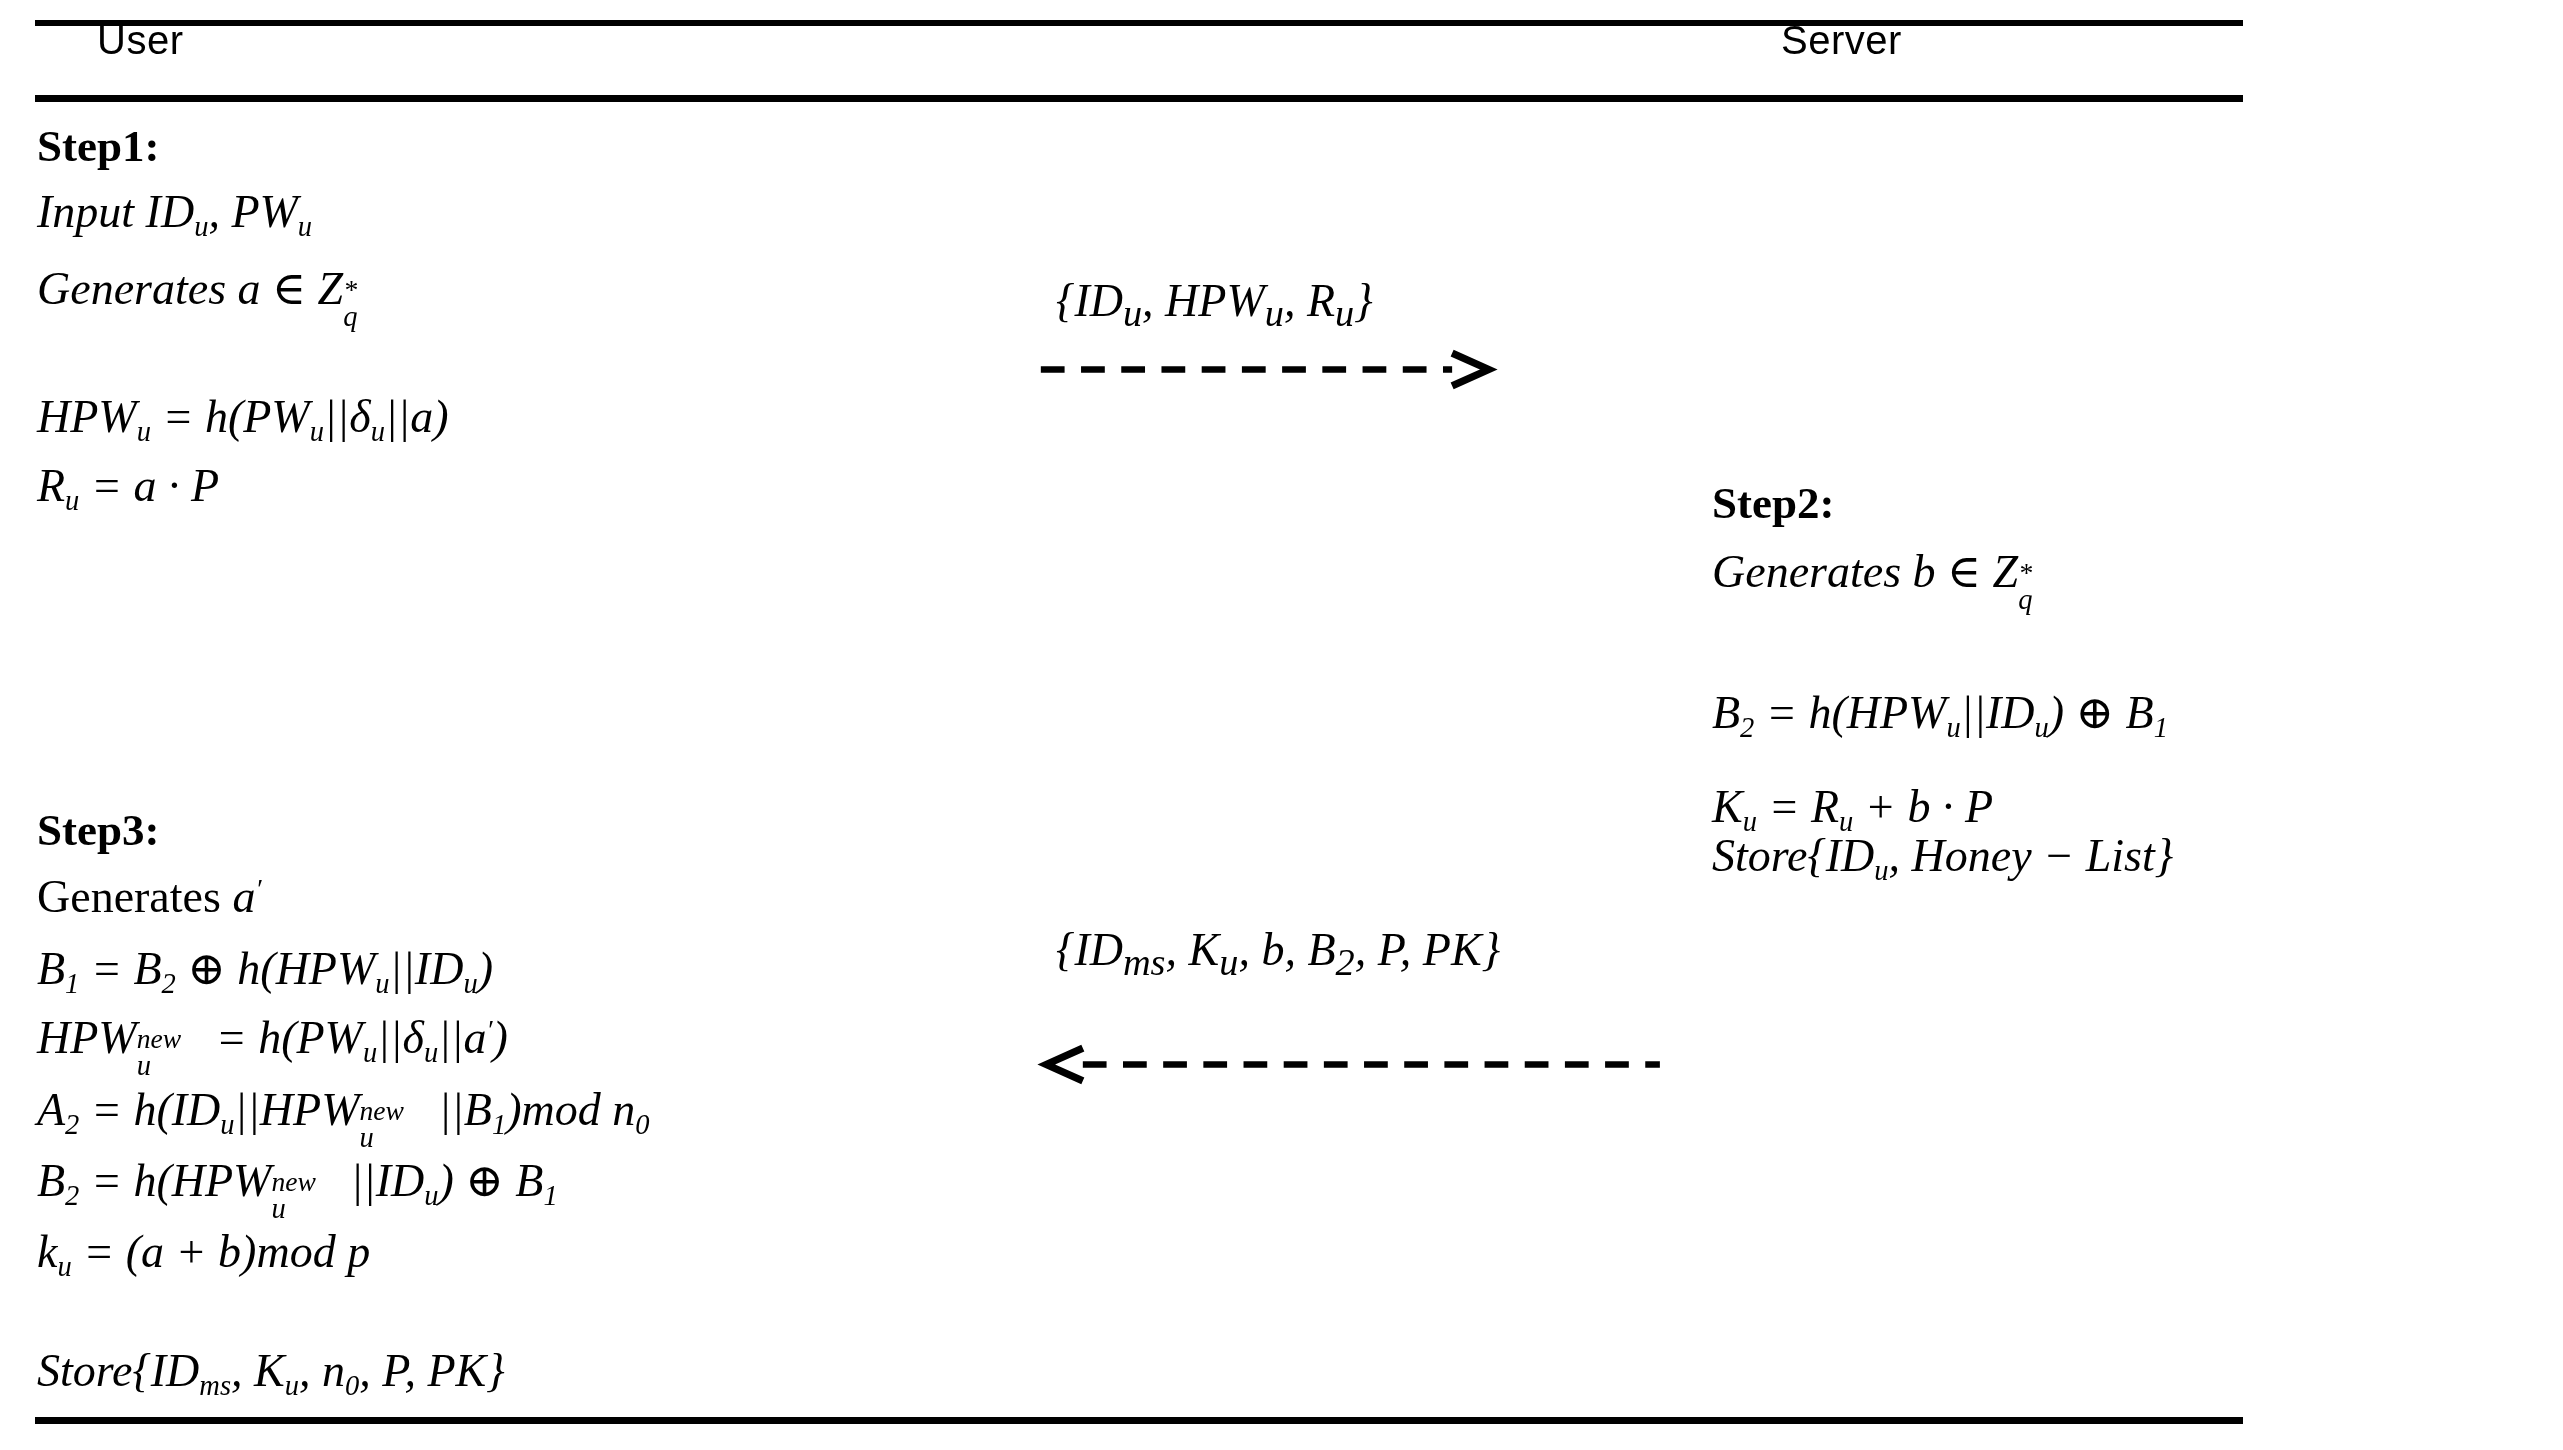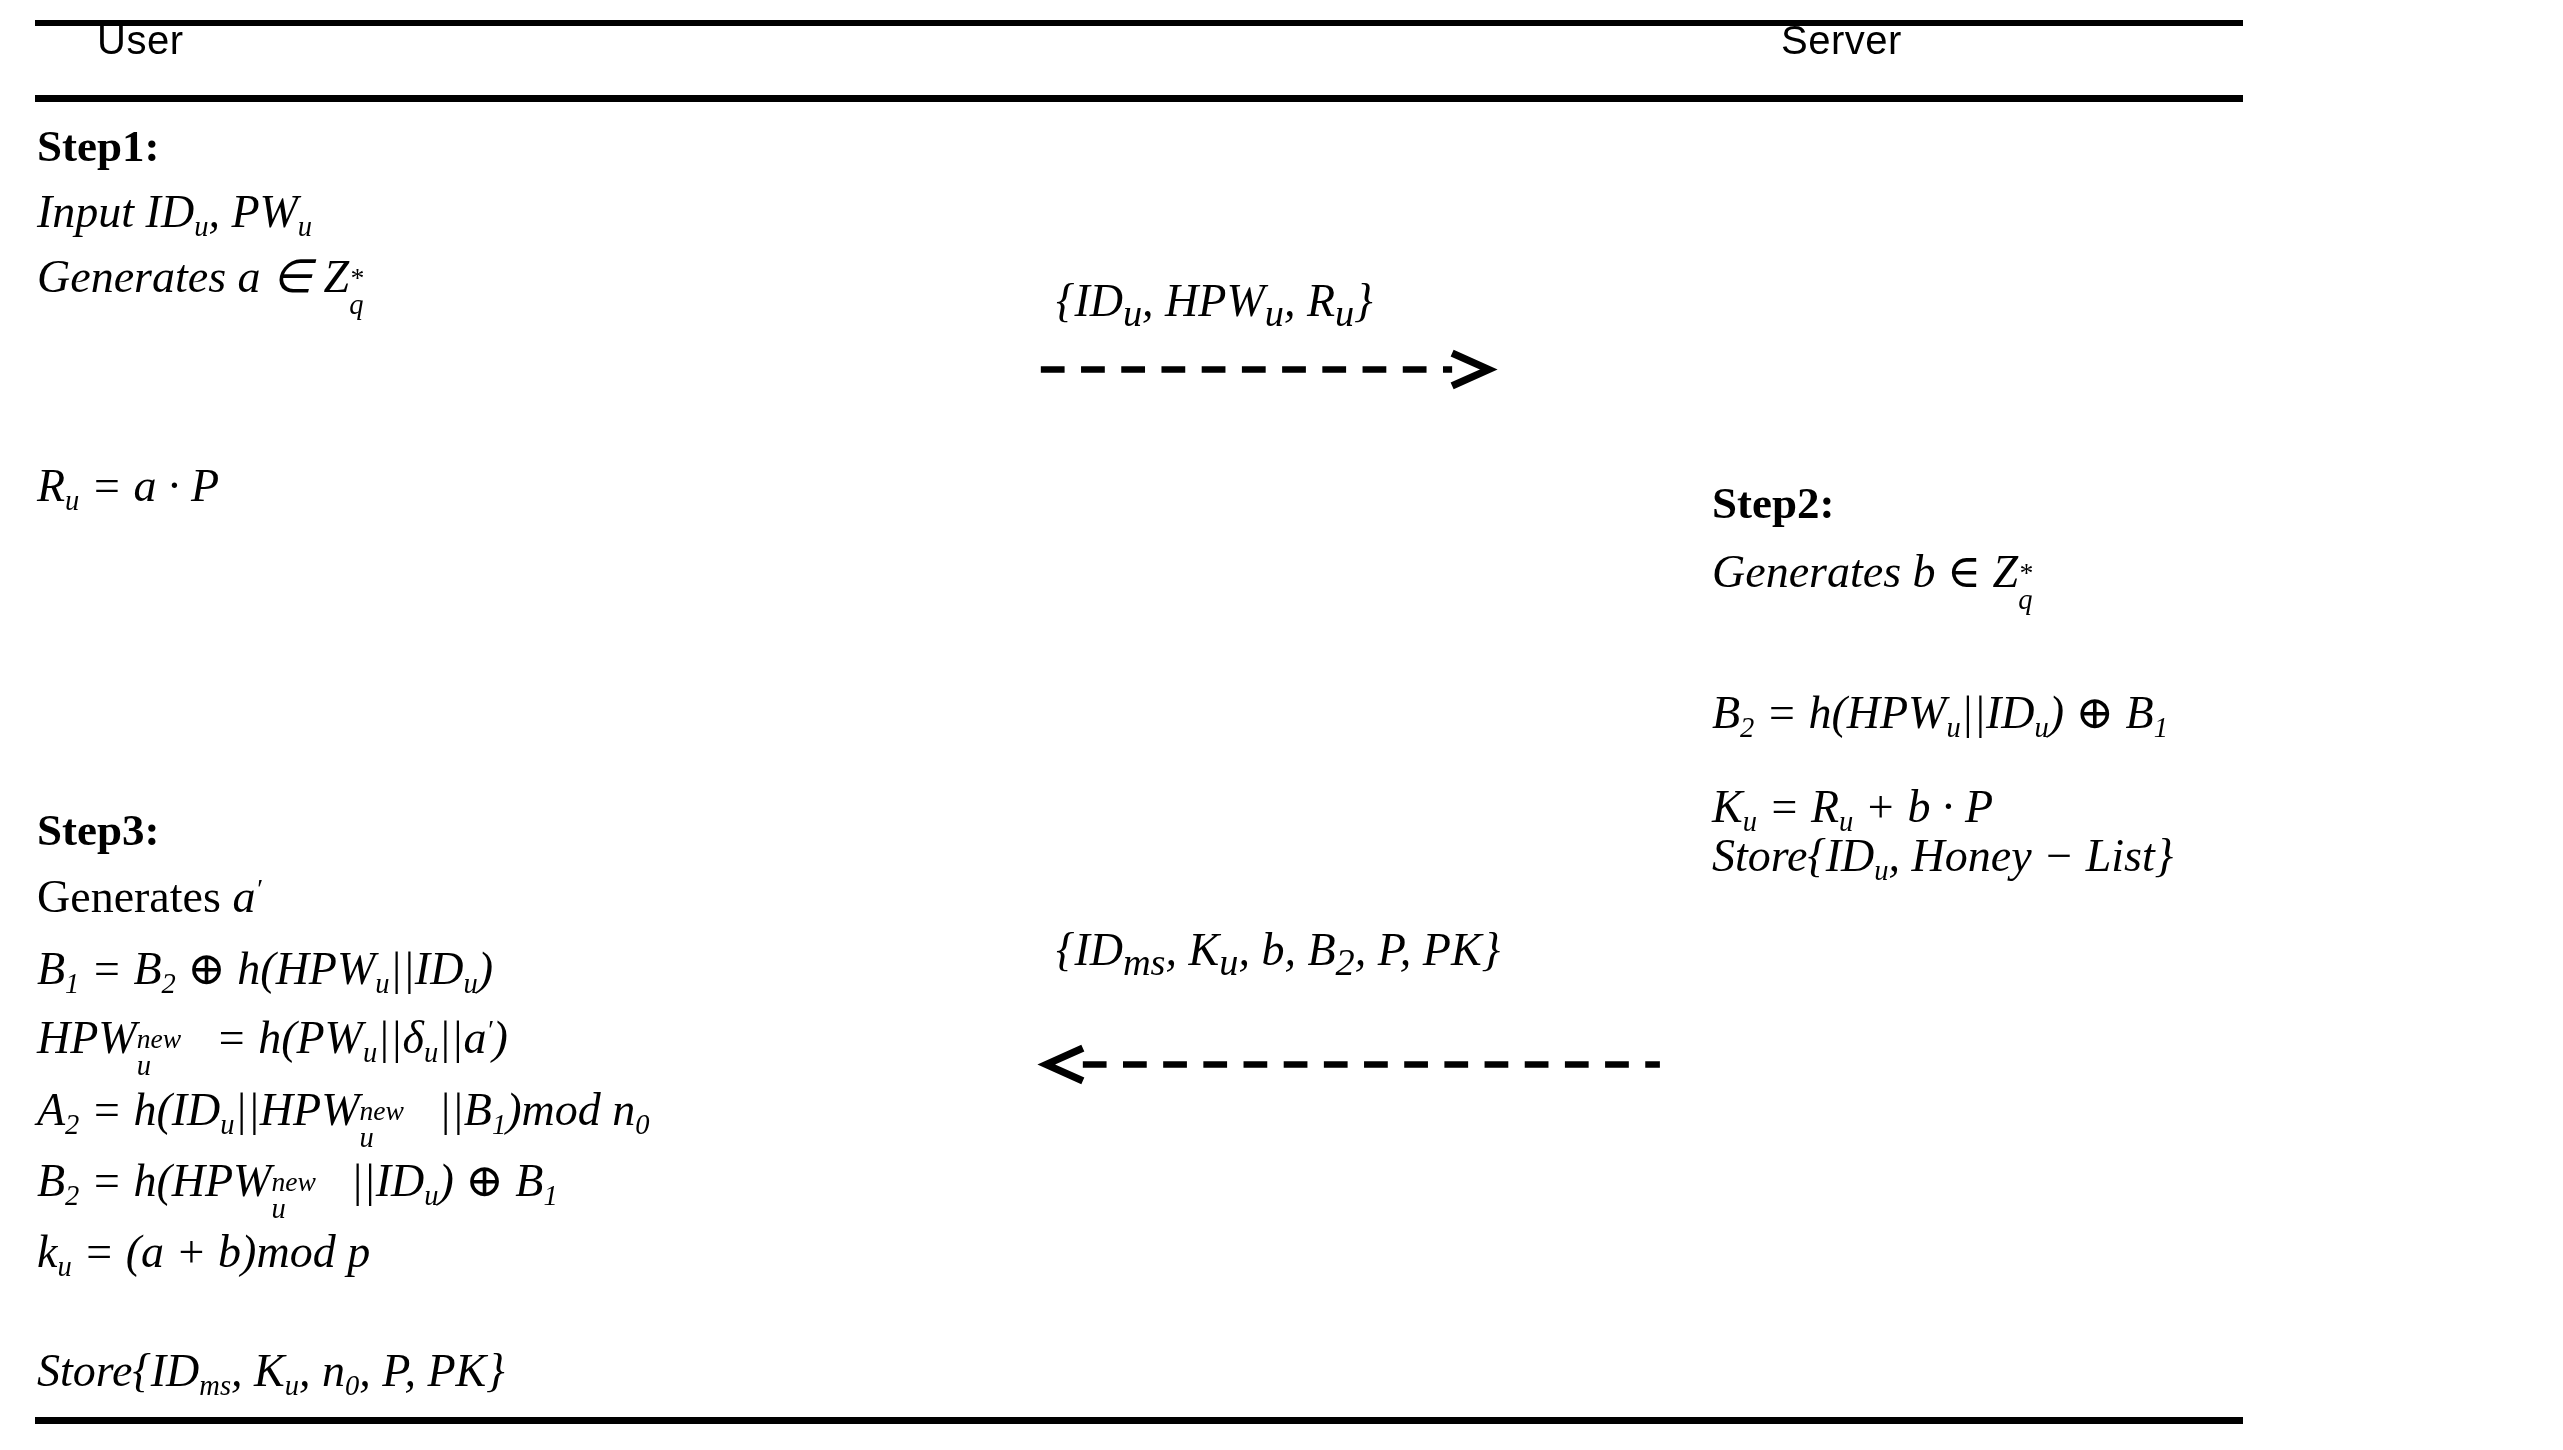--- a/index.html
+++ b/index.html
@@ -127,25 +127,28 @@
 
   <div class="col-header col-header-user">User</div>
   <div class="col-header col-header-server">Server</div>
 
   <div class="line step-label" style="left:37px; top:124px;">Step1:</div>
 
   <div class="line math" style="left:37px; top:189px;">
     Input ID<sub>u</sub>, PW<sub>u</sub>
   </div>
 
-  <div class="line math" style="left:37px; top:254px;font-family:Liberation Serif, serif;">
+  <div class="line math" style="left:37px; top:266px;">
     Generates a ∈ Z<span class="stack"><span class="sup">*</span><span class="sub">q</span></span><span class="sp" style="width:24px"></span>
   </div>
 
 
+  <div class="line math" style="left:37px; top:394px;">
+    HPW<sub>u</sub> = h(PW<sub>u</sub>||δ<sub>u</sub>||a)
+  </div>
 
   <div class="line math" style="left:37px; top:463px;">
     R<sub>u</sub> = a · P
   </div>
 
   <div class="line step-label" style="left:37px; top:808px;">Step3:</div>
 
   <div class="line math upright" style="left:37px; top:874px;">
     Generates&nbsp;<span style="font-style:italic">a</span><span class="sp" style="position:relative;top:-0.52em;font-size:0.6em;font-style:italic">′</span>
   </div>

